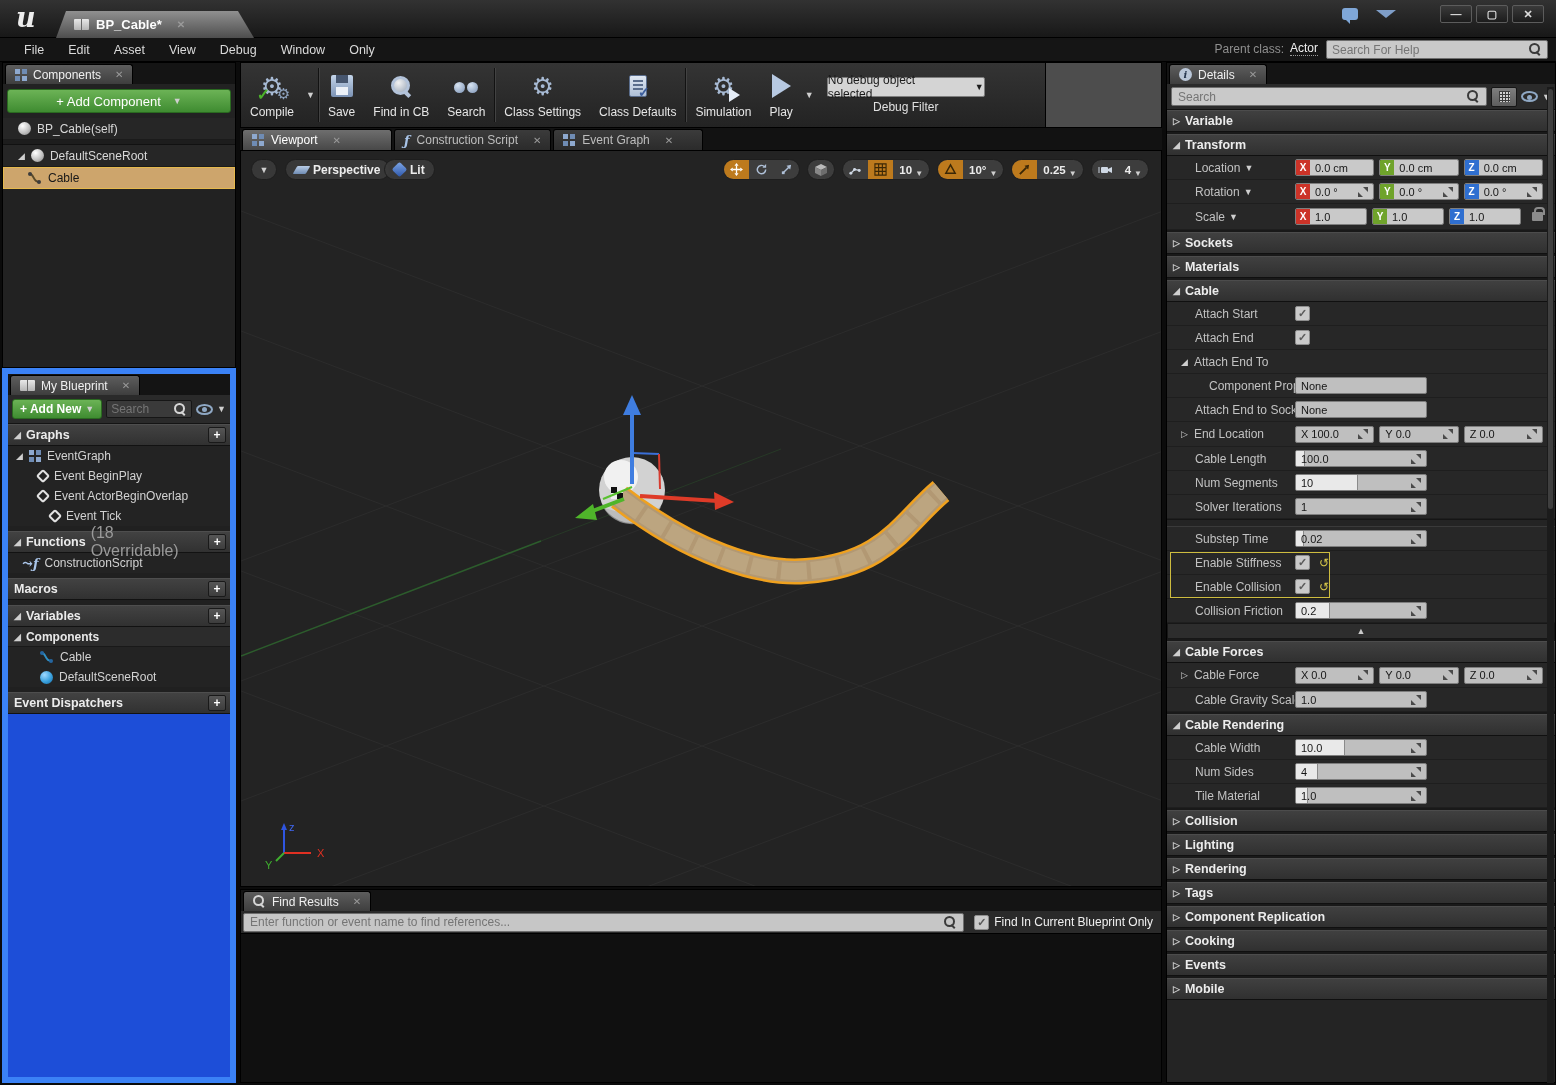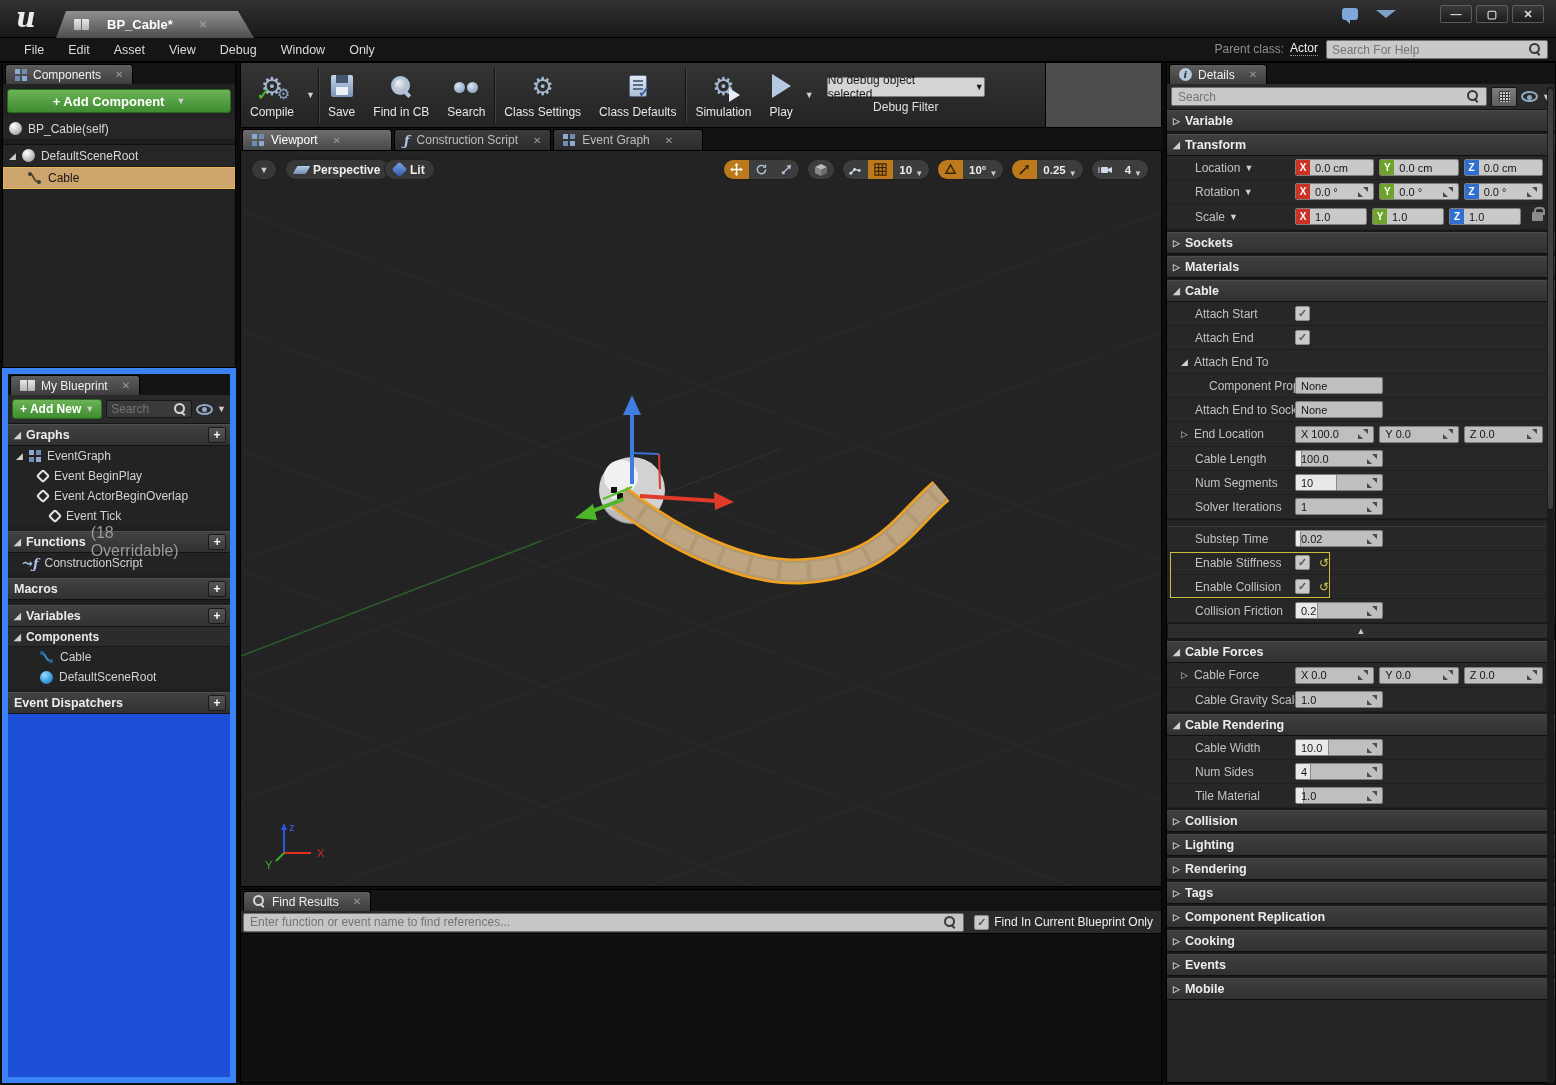--- a/index.html
+++ b/index.html
@@ -24,21 +24,21 @@
   .grid4{width:12px;height:12px;position:relative;flex:none}
   .grid4::before{content:'';position:absolute;left:0;top:0;width:5px;height:5px;background:#8ea9cf;box-shadow:7px 0 0 #6f8cb4,0 7px 0 #6f8cb4,7px 7px 0 #8ea9cf}
   .reset-ic{color:#d8c84a;font-size:12px;line-height:1;margin-left:4px}
   .reset-ic::before{content:"↺"}
   .lock{width:11px;height:9px;background:#8b8b8b;border-radius:1px;position:relative;margin-left:6px;flex:none}
   .lock::before{content:'';position:absolute;left:2px;top:-5px;width:7px;height:6px;border:2px solid #8b8b8b;border-bottom:none;border-radius:4px 4px 0 0}
 
   
   .titlebar{position:absolute;left:0;top:0;width:1556px;height:38px;background:linear-gradient(#323232,#181818);border-bottom:1px solid #000}
   .ulogo{position:absolute;left:16px;top:2px;font-family:"DejaVu Serif",serif;font-style:italic;font-weight:bold;font-size:27px;color:#ededed}
-  .asset-tab{position:absolute;left:56px;top:11px;width:198px;height:27px;background:linear-gradient(#909090,#4e4e4e);clip-path:polygon(0 100%,10px 0,calc(100% - 16px) 0,100% 100%);display:flex;align-items:center;gap:18px;padding:0 20px 0 18px;color:#fdfdfd;font-weight:bold;font-size:13px}
+  .asset-tab{position:absolute;left:56px;top:11px;width:198px;height:27px;background:linear-gradient(#909090,#4e4e4e);clip-path:polygon(0 100%,10px 0,calc(100% - 16px) 0,100% 100%);display:flex;align-items:center;gap:7px;padding:0 20px 0 18px;color:#fdfdfd;font-weight:bold;font-size:13px}
   .book{width:15px;height:11px;background:linear-gradient(#e8e8e8,#b5b5b5);border-radius:1px;position:relative;flex:none}
   .book::before{content:'';position:absolute;left:7px;top:0;width:1px;height:11px;background:#666}
   .win-icons{position:absolute;right:160px;top:8px;display:flex;gap:18px;align-items:center}
   .bubble{width:16px;height:12px;background:#7fa7d8;border-radius:3px;position:relative}
   .bubble::after{content:'';position:absolute;left:3px;bottom:-4px;border-left:5px solid transparent;border-top:5px solid #7fa7d8}
   .gradcap{width:0;height:0;border-left:10px solid transparent;border-right:10px solid transparent;border-bottom:8px solid #7f9ec8;position:relative;transform:rotate(180deg)}
   .win-btns{position:absolute;right:12px;top:5px;display:flex;gap:4px}
   .win-btn{width:32px;height:18px;background:linear-gradient(#3a3a3a,#1c1c1c);border:1px solid #5c5c5c;border-radius:2px;color:#dcdcdc;font-size:11px;display:flex;align-items:center;justify-content:center;font-weight:bold}
 
   
@@ -48,22 +48,22 @@
   .pc-label{color:#8f8f8f}
   .pc-value{color:#f0f0f0;border-bottom:1px dotted #9a9a9a}
   .help-search{position:absolute;right:8px;top:2px;width:222px;height:19px;background:#c9c9c9;border:1px solid #6e6e6e;border-radius:2px;display:flex;align-items:center;padding:0 5px}
   .help-search input{flex:1;border:none;background:transparent;font-family:"Liberation Sans",sans-serif;font-size:12px;color:#333;outline:none}
 
   
   .panel-tabstrip{height:21px;background:#141414;display:flex;align-items:flex-end;padding-left:2px}
   .panel-tab{height:20px;background:linear-gradient(#5d5d5d,#3e3e3e);border:1px solid #000;border-bottom:none;border-radius:3px 3px 0 0;display:flex;align-items:center;gap:6px;padding:0 9px;color:#f0f0f0;font-size:12px}
 
   .components-panel{position:absolute;left:2px;top:62px;width:234px;height:306px;background:#222;border:1px solid #000}
-  .add-comp-btn{margin:5px 4px;height:24px;background:linear-gradient(#6cb356,#3f8c31);border:1px solid #2a6a20;border-radius:3px;display:flex;align-items:center;justify-content:center;gap:12px;color:#fff;font-weight:bold;font-size:13px}
-  .tree-row{height:22px;display:flex;align-items:center;gap:6px;padding-left:6px;color:#d8d8d8;border-bottom:1px solid #1b1b1b;background:#262626}
+  .add-comp-btn{margin:5px 4px;height:24px;background:linear-gradient(#6cb356,#3f8c31);border:1px solid #2a6a20;border-radius:3px;display:flex;align-items:center;justify-content:center;gap:12px;color:#fff;font-weight:normal;font-size:13px}
+  .tree-row{height:22px;display:flex;align-items:center;gap:6px;padding-left:15px;color:#d8d8d8;border-bottom:1px solid #1b1b1b;background:#262626}
   .tree-row.selected{background:#cda56c;border:1px solid #e5b94d;color:#181818;padding-left:24px}
   .sphere-ic{width:13px;height:13px;border-radius:50%;background:radial-gradient(circle at 35% 30%,#ffffff,#c2c2c2 55%,#808080);flex:none}
   .sphere-ic.blue{background:radial-gradient(circle at 35% 30%,#9fd8ff,#39a0dd 55%,#1567a0)}
   .tri{font-size:9px;color:#cfcfcf;flex:none}
   .cable-ic{flex:none}
 
   .mybp-panel{position:absolute;left:2px;top:368px;width:234px;height:715px;background:#1d4ed8;border:6px solid #3b82f6}
   .mybp-toolbar{display:flex;align-items:center;gap:4px;padding:4px;background:#2a2a2a;border-bottom:1px solid #141414}
   .add-new-btn{height:20px;background:linear-gradient(#6cb356,#3f8c31);border:1px solid #2a6a20;border-radius:3px;display:flex;align-items:center;gap:4px;padding:0 7px;color:#fff;font-weight:bold;font-size:12px;flex:none}
   .bp-search{flex:1;height:18px;background:#3a3a3a;border:1px solid #161616;border-radius:2px;display:flex;align-items:center;padding:0 4px;min-width:0}
@@ -141,21 +141,21 @@
   .det-hdr{height:22px;flex:none;background:linear-gradient(#404040,#303030);border-top:1px solid #4c4c4c;border-bottom:1px solid #101010;display:flex;align-items:center;gap:5px;padding-left:6px;font-weight:bold;color:#ececec;font-size:12.5px}
   .prop-row{height:24px;flex:none;display:flex;align-items:center;background:#272727;border-bottom:1px solid #1e1e1e;position:relative}
   .prop-label{width:128px;flex:none;padding-left:28px;color:#c2c2c2;font-size:12px;white-space:nowrap;overflow:hidden;display:flex;align-items:center;gap:4px}
   .prop-label.lv2{padding-left:42px}
   .prop-label .tri{margin-left:-14px;margin-right:2px}
   .prop-value{flex:1;display:flex;align-items:center;gap:5px;padding-right:12px;min-width:0}
   .field{position:relative;height:17px;background:#bfbfbf;border:1px solid #7e7e7e;border-radius:2px;color:#161616;font-size:11px;display:flex;align-items:center;padding:0 5px;gap:3px;overflow:hidden}
   .field .val{position:relative;z-index:2}
   .field .fill{position:absolute;left:0;top:0;bottom:0;background:#e9e9e9;border-right:1px solid #8a8a8a;z-index:1}
   .field .spin{z-index:2}
-  .field.w110{width:88px}
+  .field.w110{width:132px}
   .field.xyz{flex:1;min-width:0}
   .axis-chip{display:flex;height:17px;border-radius:2px;overflow:hidden;flex:1;border:1px solid #7e7e7e}
   .axis-tag{width:14px;flex:none;color:#fff;font-size:10px;font-weight:bold;display:flex;align-items:center;justify-content:center}
   .axis-tag.x{background:#cc3328}.axis-tag.y{background:#6fa32b}.axis-tag.z{background:#2f6fd0}
   .axis-val{flex:1;background:#c9c9c9;color:#161616;font-size:11px;display:flex;align-items:center;padding:0 5px;gap:2px;min-width:0}
   .row-sep{height:8px;flex:none;background:#242424;border-bottom:1px solid #3a3a3a;border-top:1px solid #151515}
   .adv-row{height:16px;flex:none;background:#2d2d2d;border:1px solid #171717;display:flex;align-items:center;justify-content:center;color:#c9c9c9;font-size:9px}
   .hl-group{position:relative;flex:none}
   .hl-box{position:absolute;left:3px;top:1px;width:160px;height:46px;border:1px solid #cdbc3f;pointer-events:none;z-index:5}
   .det-scroll{position:absolute;right:1px;top:24px;width:7px;height:996px;background:#1b1b1b}

